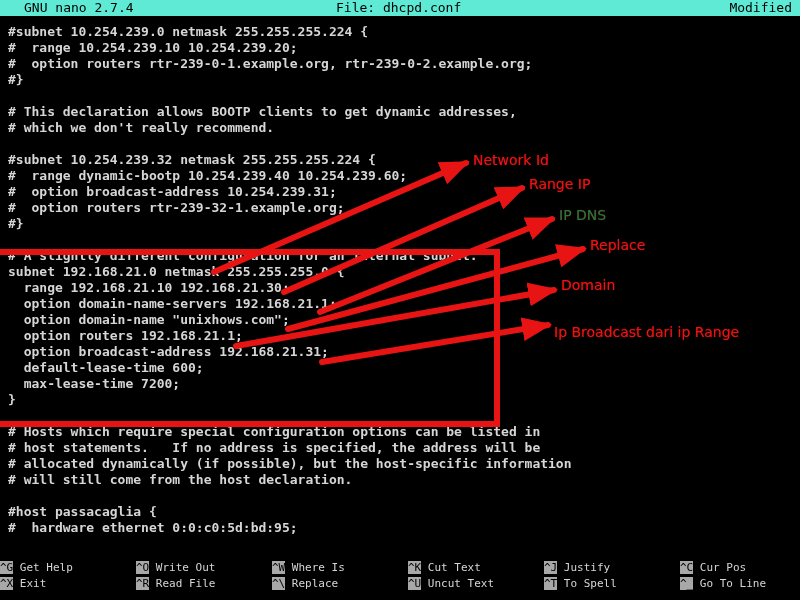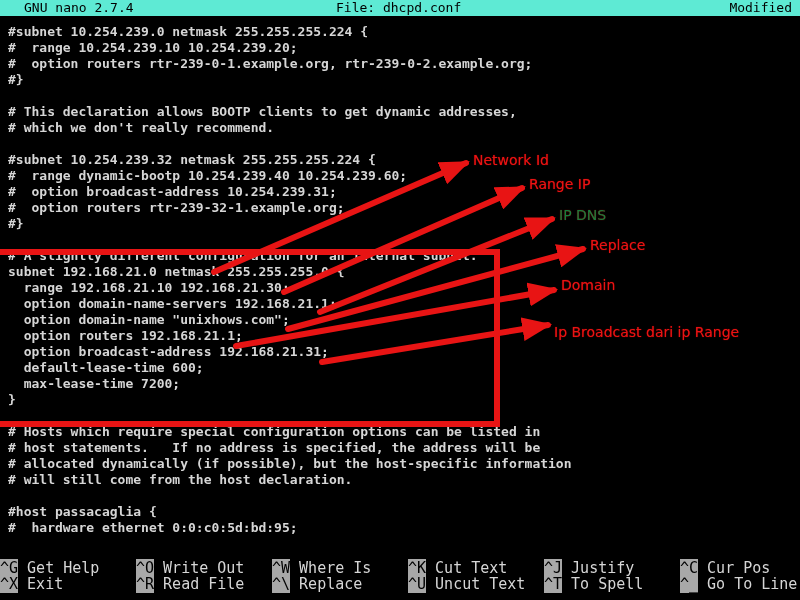--- a/index.html
+++ b/index.html
@@ -63,21 +63,21 @@
     line-height: 18px;
     white-space: pre;
     text-shadow: 0 0 1px #b00000;
   }
 
   
   #shortcuts {
     position: absolute;
     left: 0; top: 560px;
     width: 800px; height: 32px;
-    font-size: 15px;
+    font-size: 11px;
     line-height: 16px;
     color: #d6d6d6;
     white-space: pre;
   }
   #shortcuts .sc {
     position: absolute;
     height: 16px;
     white-space: pre;
   }
   #shortcuts .key {

